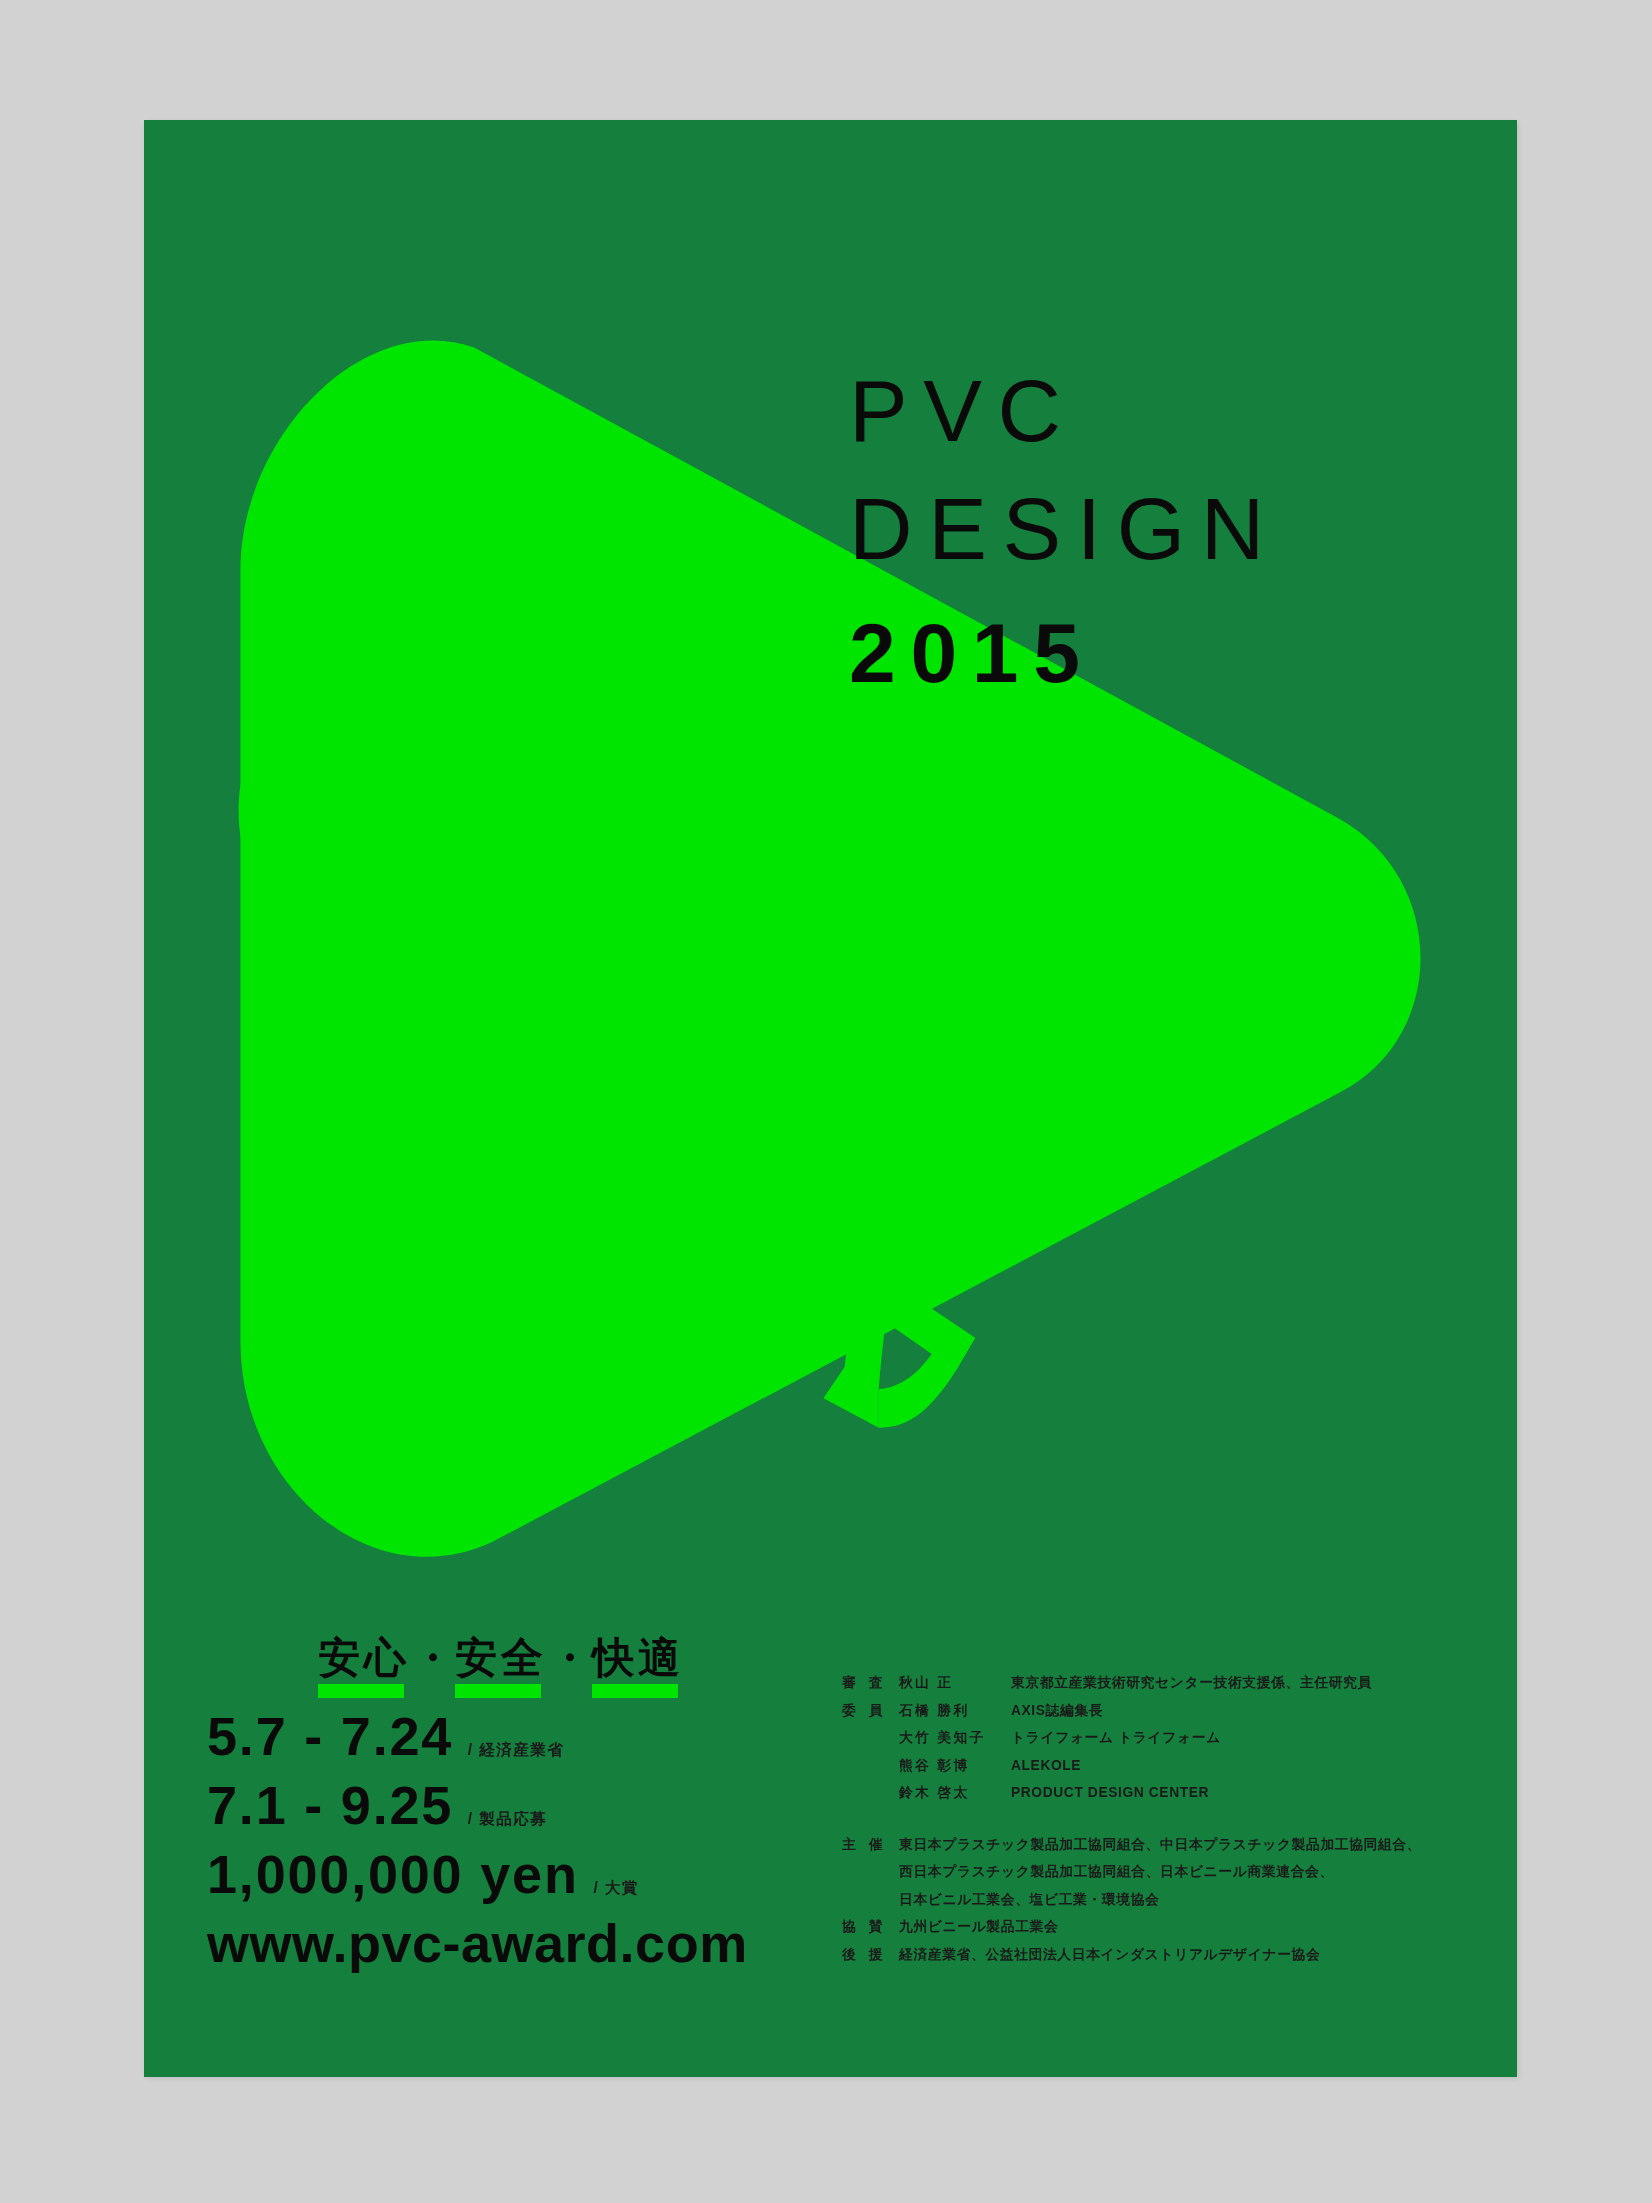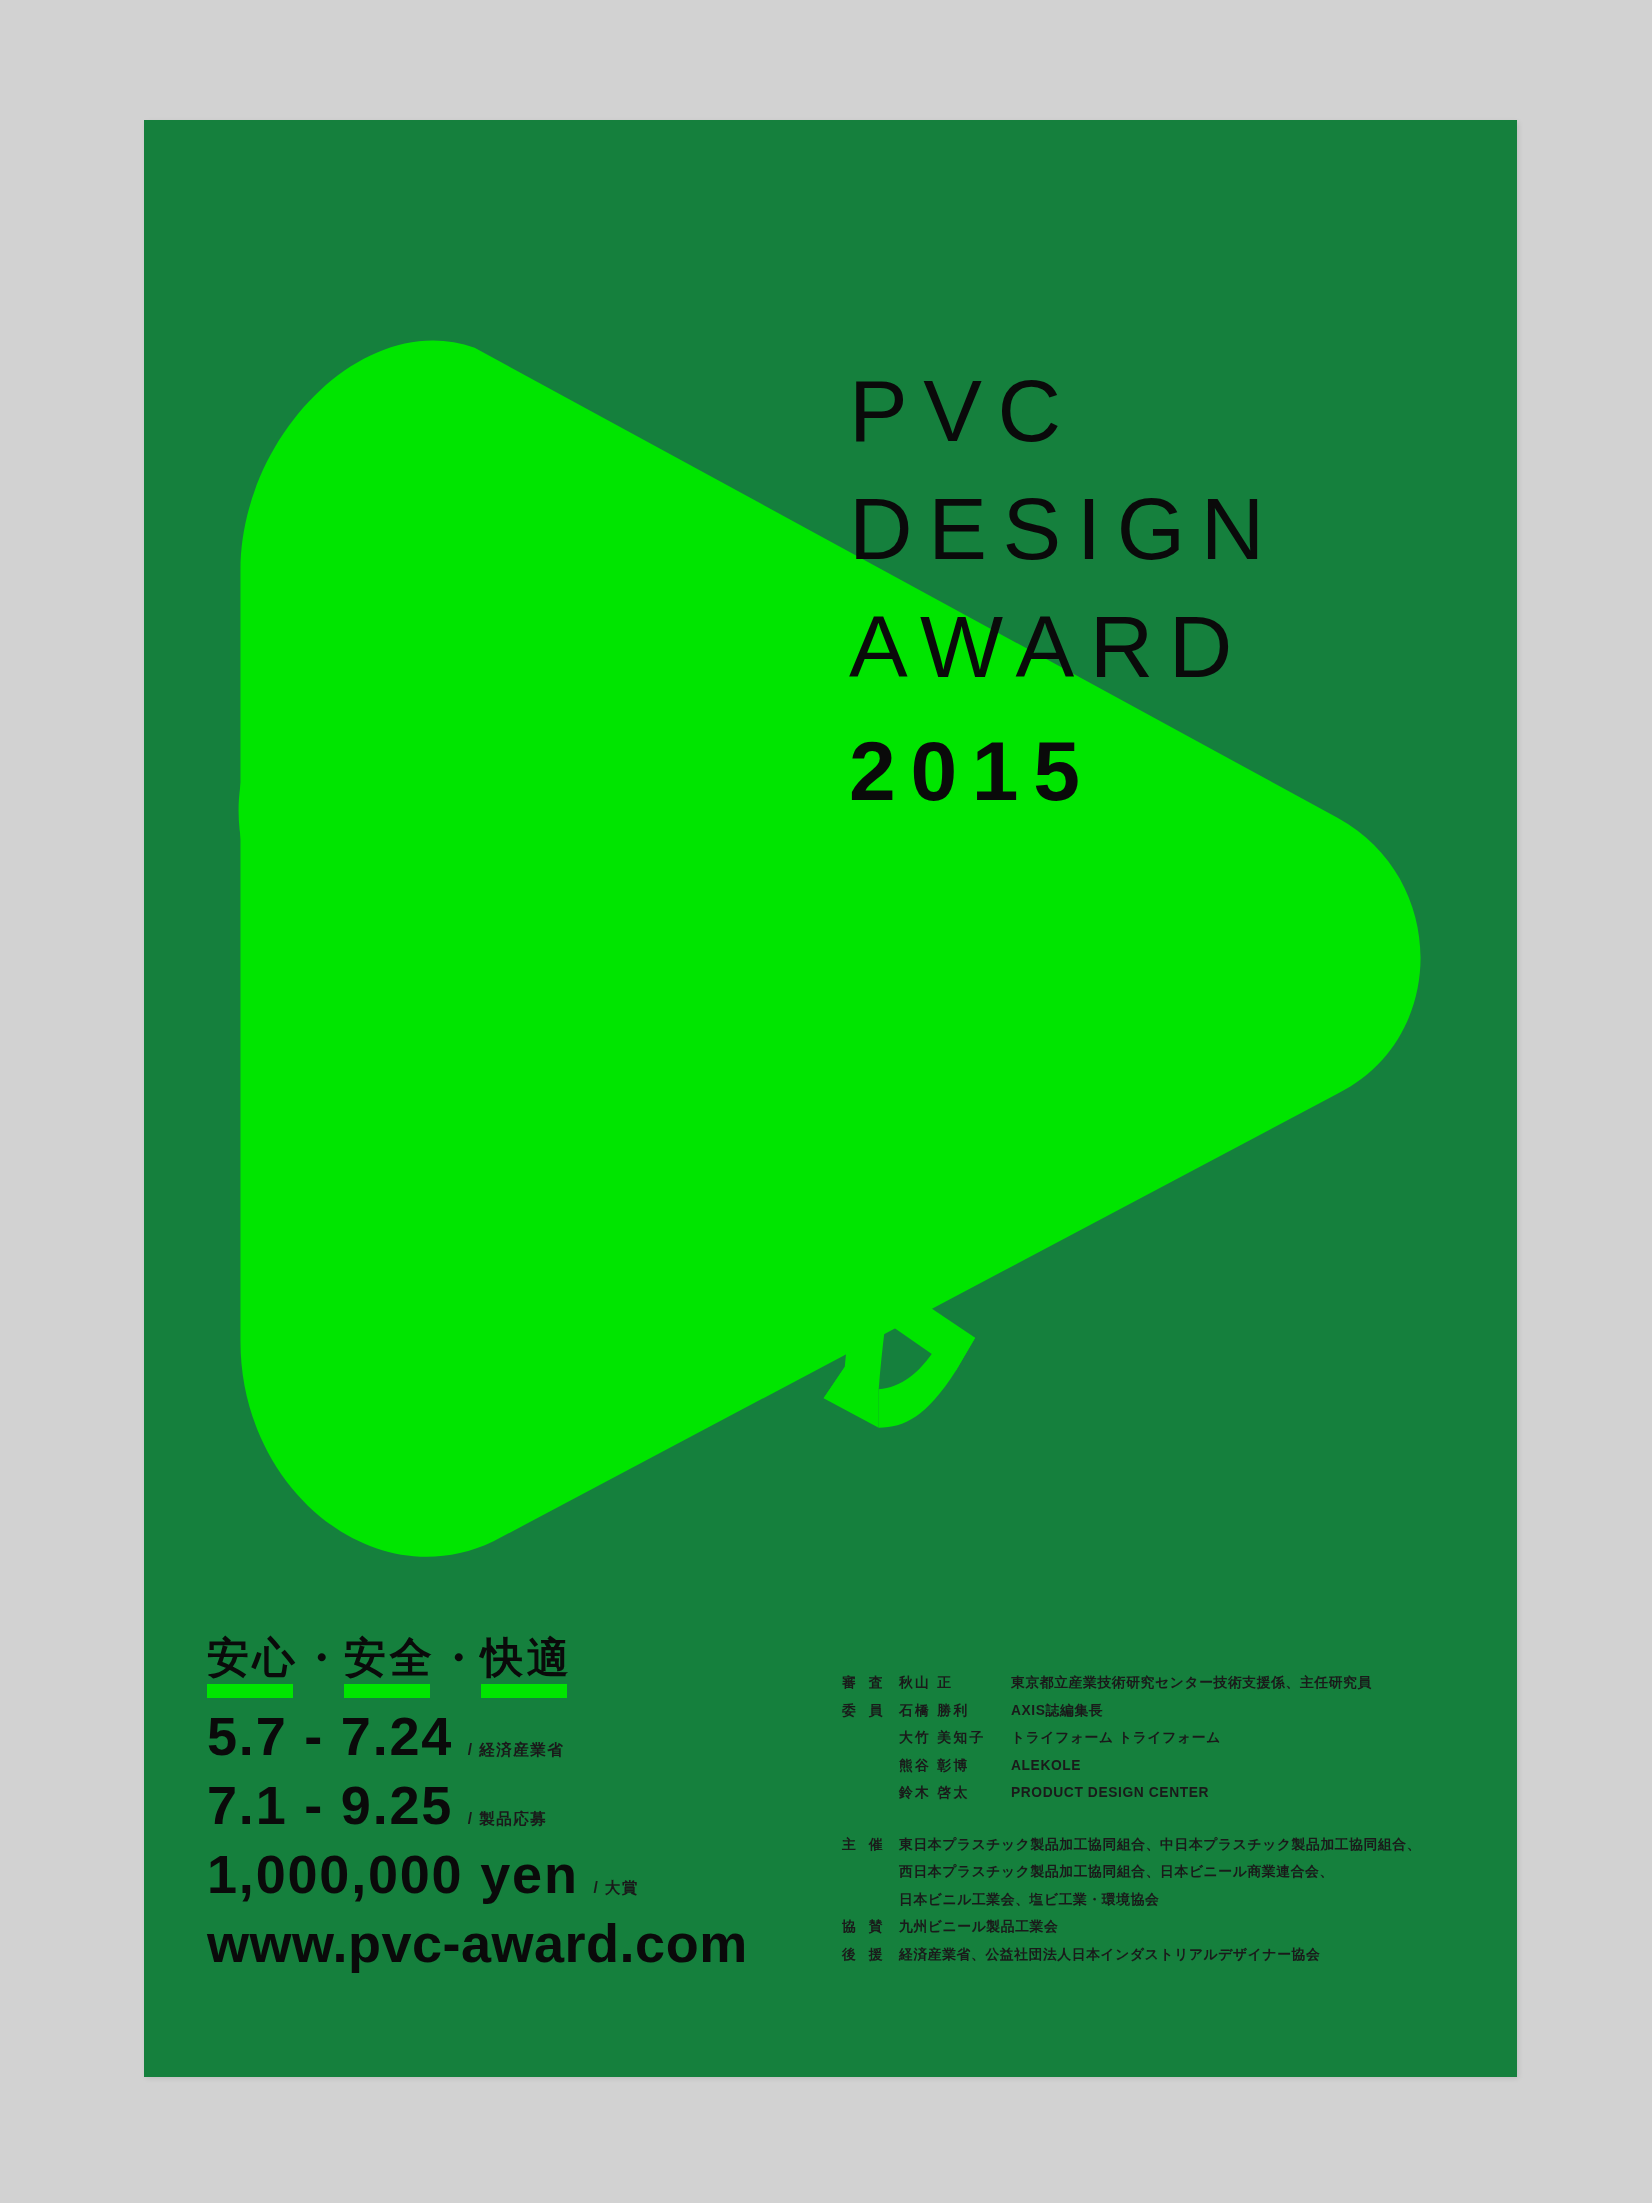--- a/index.html
+++ b/index.html
@@ -71,20 +71,21 @@
     left: 63px;
     top: 1513px;
     width: 588px;
   }
 
   #tagline {
     display: flex;
     align-items: flex-end;
     margin: 0 0 7.3px 0;
     white-space: nowrap;
+    justify-content: center;
   }
   .tag-word {
     position: relative;
     font-size: 42px;
     font-weight: 700;
     line-height: 50px;
     letter-spacing: 3.7px;
     color: #0a0a0a;
     padding-bottom: 14.7px;
   }
@@ -207,21 +208,20 @@
                  C 1420 826, 1420 1000, 1300 1060
                  L 380 1548
                  C 250 1610, 105 1490, 105 1330
                  Z" fill="#00e500"></path>
       </g>
     </svg>
 
     <div id="title-block">
       <div class="title-line">PVC</div>
       <div class="title-line">DESIGN</div>
-      <div class="title-line">AWARD</div>
       <div class="title-line year">2015</div>
     </div>
 
     <div id="info-block">
 
       <div id="tagline">
         <span class="tag-word">安心</span>
         <span class="tag-dot">・</span>
         <span class="tag-word">安全</span>
         <span class="tag-dot">・</span>

